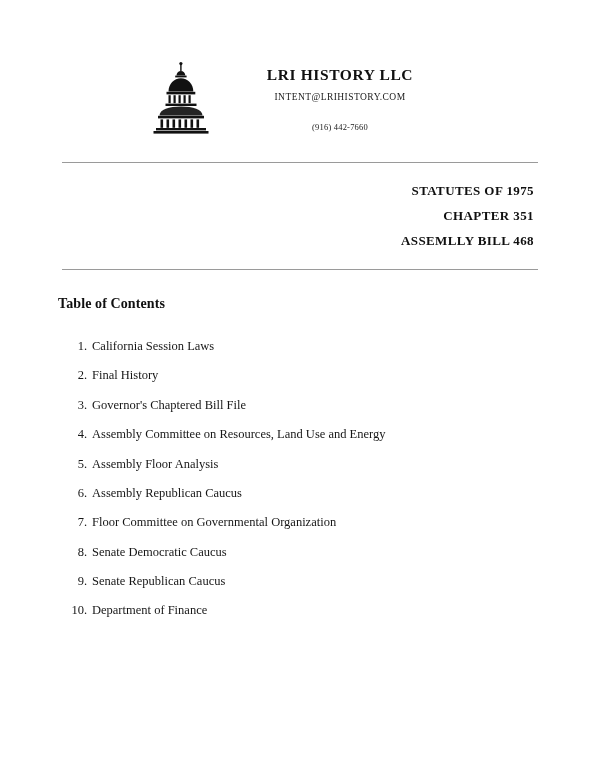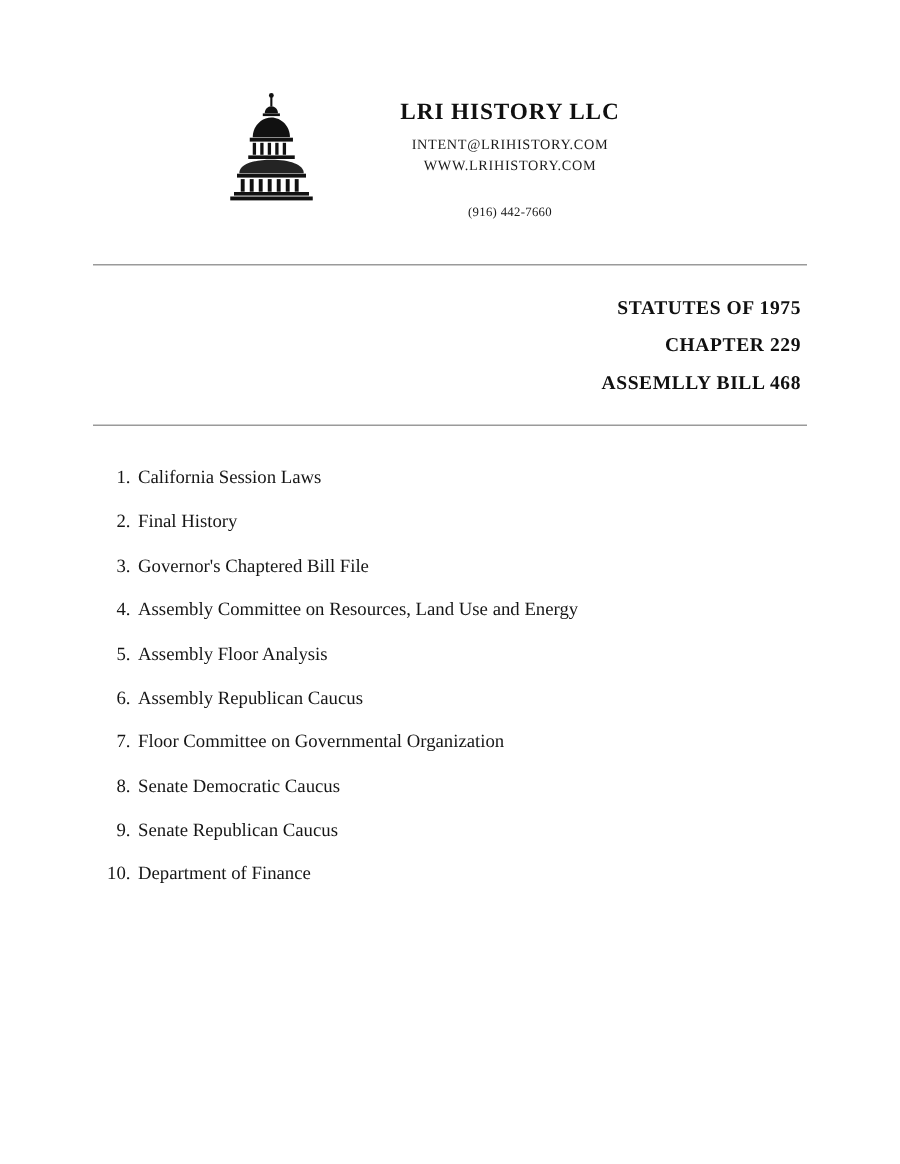--- a/index.html
+++ b/index.html
@@ -159,35 +159,35 @@
           <rect x="51.5" y="57.4" width="2.6" height="8.4"></rect>
 
           <rect x="11" y="66" width="50" height="2.4"></rect>
           <rect x="8.5" y="69" width="55" height="2.6"></rect>
         </g>
       </svg>
     </div>
     <div class="org-block">
       <div class="org-name">LRI HISTORY LLC</div>
       <div class="org-email">INTENT@LRIHISTORY.COM</div>
-      <div class="org-web">WWW.LRIHISTORY.COM</div>
       <div class="org-phone">(916) 442-7660</div>
     </div>
   </div>
 
   <hr class="rule rule-top">
 
   <div class="statute-block">
     <div class="statute-line">STATUTES OF 1975</div>
-    <div class="statute-line">CHAPTER  229</div>
+    <div class="statute-line">CHAPTER  351</div>
     <div class="statute-line">ASSEMLLY BILL 468</div>
   </div>
 
   <hr class="rule rule-bottom">
 
+  <div class="toc-title">Table of Contents</div>
 
   <ol class="toc">
     <li><span>California Session Laws</span></li>
     <li><span>Final History</span></li>
     <li><span>Governor's Chaptered Bill File</span></li>
     <li><span>Assembly Committee on Resources, Land Use and Energy</span></li>
     <li><span>Assembly Floor Analysis</span></li>
     <li><span>Assembly Republican Caucus</span></li>
     <li><span>Floor Committee on Governmental Organization</span></li>
     <li><span>Senate Democratic Caucus</span></li>

